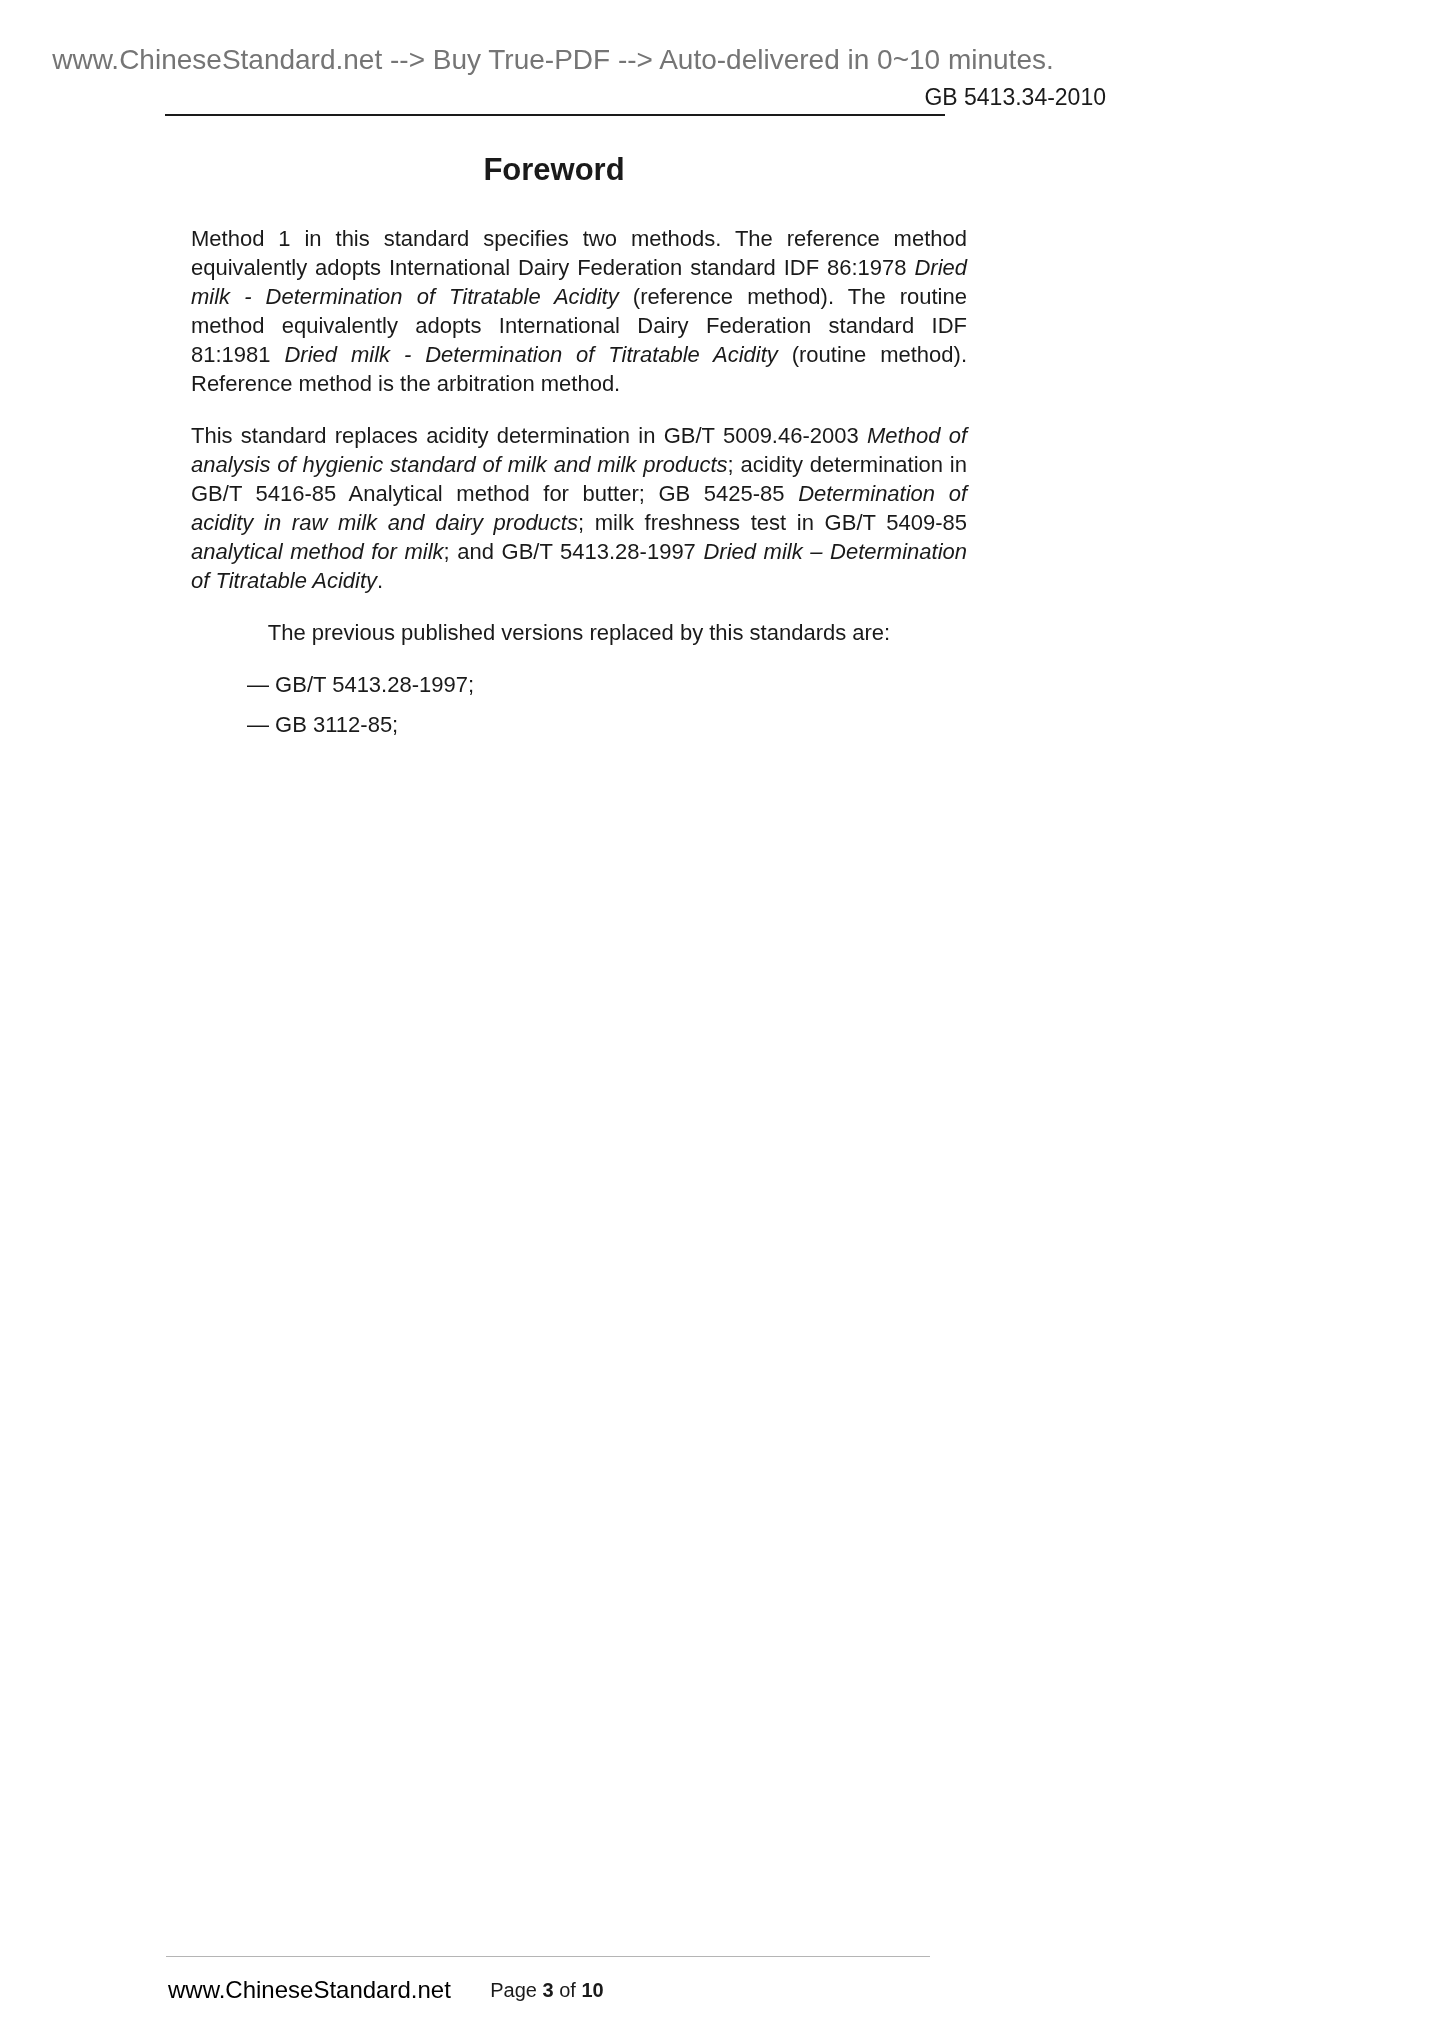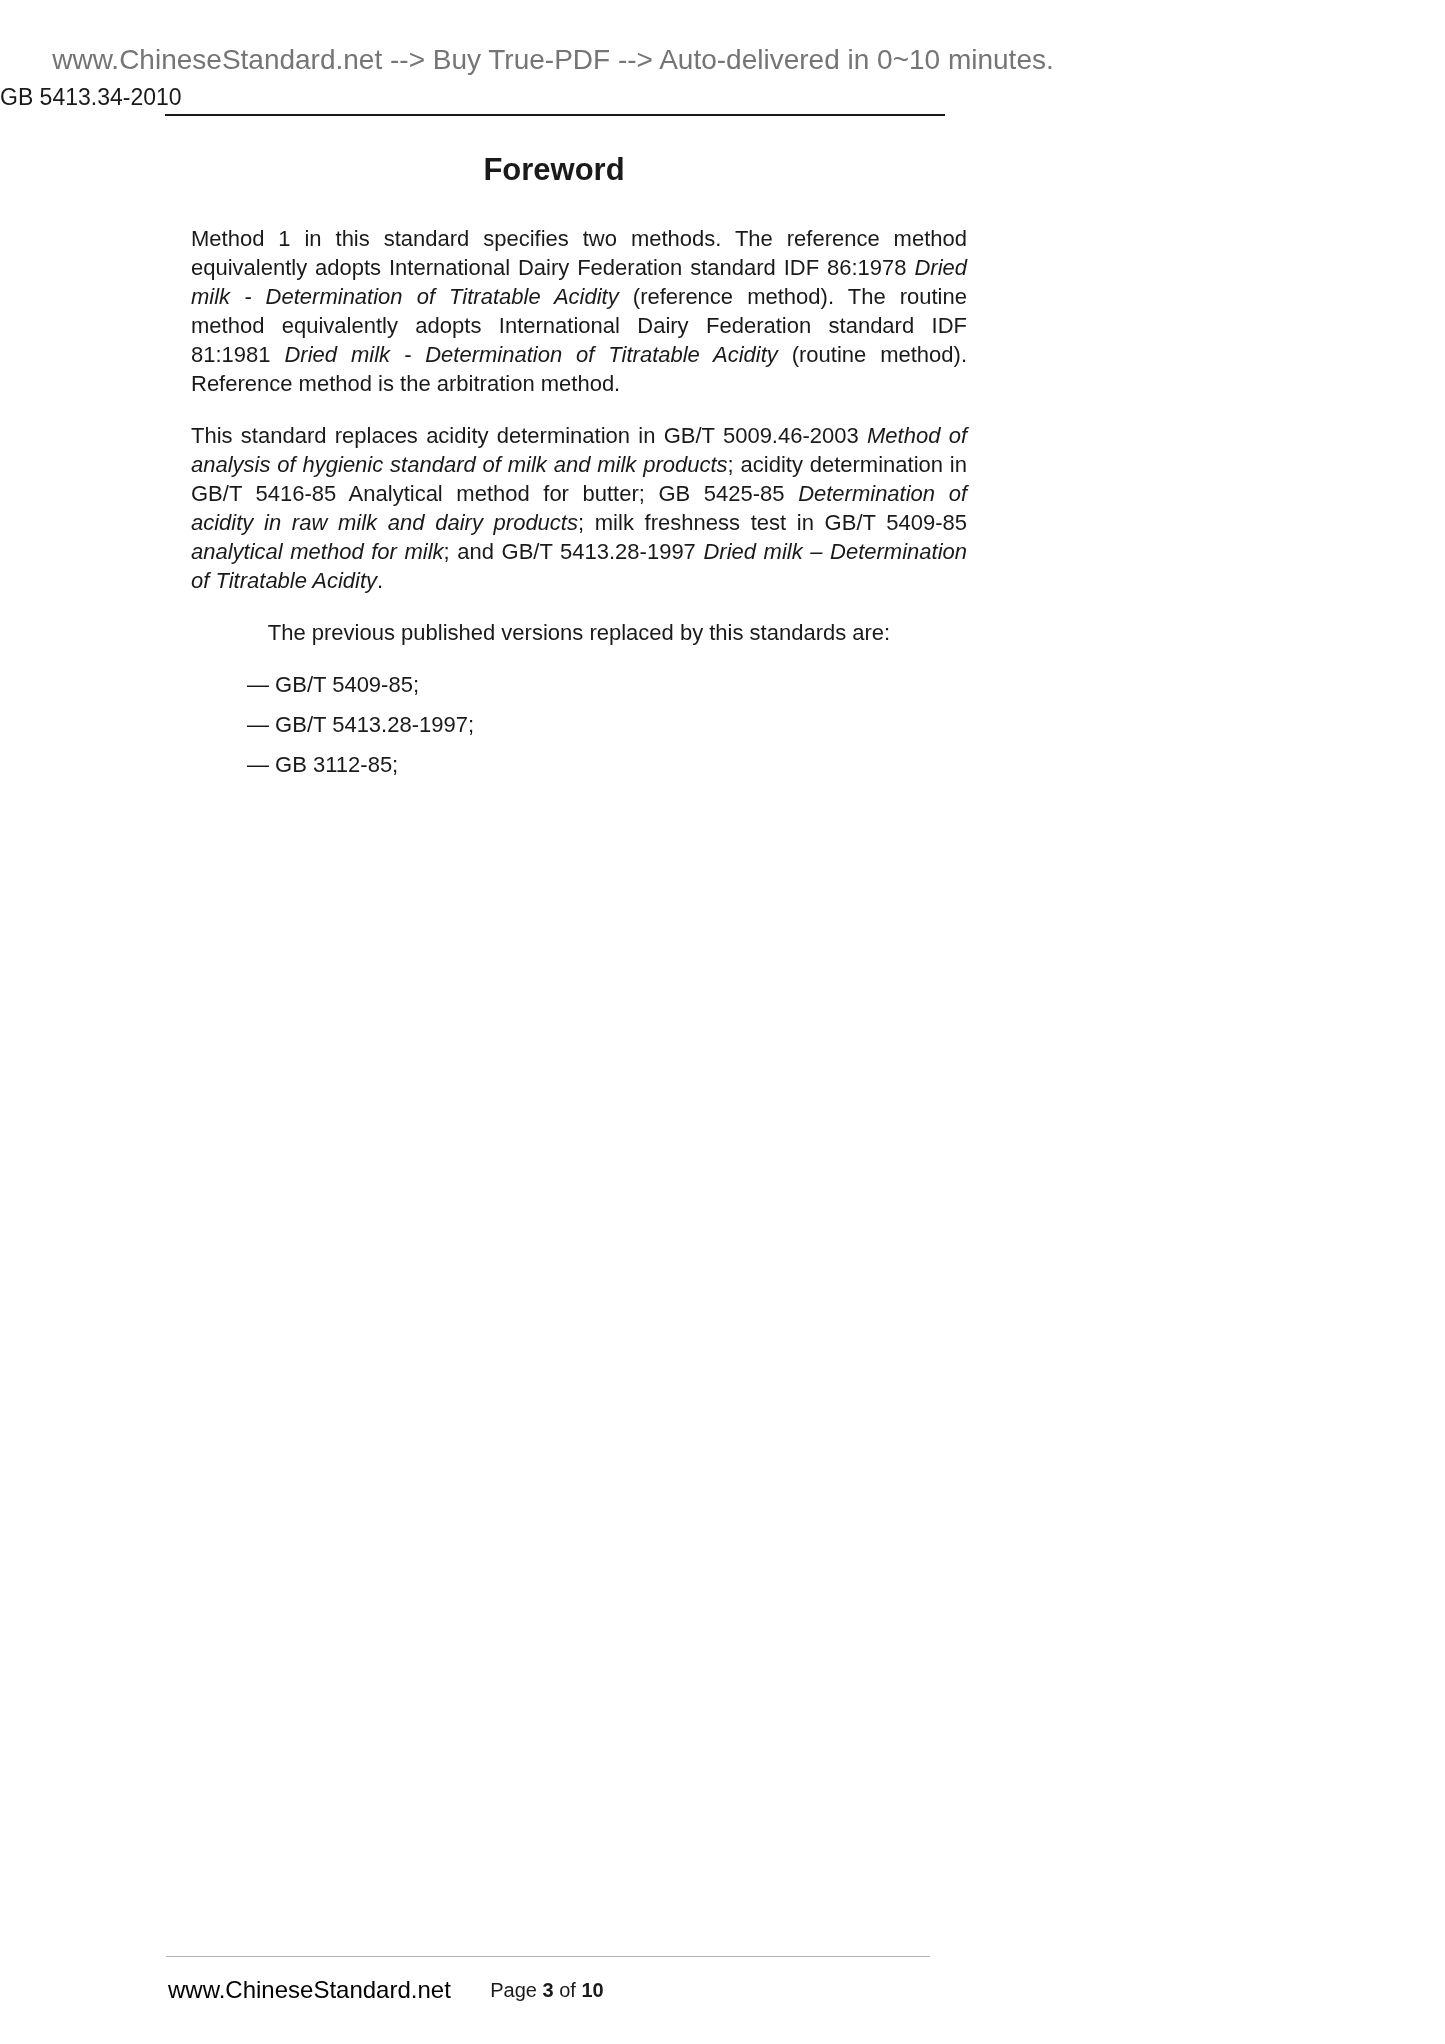--- a/index.html
+++ b/index.html
@@ -27,21 +27,21 @@
     text-align: center;
     font-size: 28px;
     color: #757575;
     white-space: nowrap;
   }
   .doc-number {
     position: absolute;
     left: 0;
     top: 84px;
     width: 1106px;
-    text-align: left;
+    text-align: right;
     font-size: 23px;
     color: #1a1a1a;
   }
   .header-rule {
     position: absolute;
     left: 165px;
     top: 114px;
     width: 780px;
     border-top: 2px solid #1a1a1a;
   }
@@ -124,21 +124,20 @@
 
   <div class="body-text">
 
     <p class="para"><span>Method 1 in this standard specifies two methods. The reference method equivalently adopts International Dairy Federation standard IDF 86:1978 </span><span class="italic">Dried milk - Determination of Titratable Acidity</span><span> (reference method). The routine method equivalently adopts International Dairy Federation standard IDF 81:1981 </span><span class="italic">Dried milk - Determination of Titratable Acidity</span><span> (routine method). Reference method is the arbitration method.</span></p>
 
     <p class="para"><span>This standard replaces acidity determination in GB/T 5009.46-2003 </span><span class="italic">Method of analysis of hygienic standard of milk and milk products</span><span>; acidity determination in GB/T 5416-85 Analytical method for butter; GB 5425-85 </span><span class="italic">Determination of acidity in raw milk and dairy products</span><span>; milk freshness test in GB/T 5409-85 </span><span class="italic">analytical method for milk</span><span>; and GB/T 5413.28-1997 </span><span class="italic">Dried milk – Determination of Titratable Acidity</span><span>.</span></p>
 
     <p class="para last-flush"><span>The previous published versions replaced by this standards are:</span></p>
 
     <ul class="versions-list">
-      <li>— GB/T 5409-85;</li>
       <li>— GB/T 5413.28-1997;</li>
       <li>— GB 3112-85;</li>
     </ul>
 
   </div>
 
   <div class="footer-rule"></div>
 
   <a class="footer-link">www.ChineseStandard.net</a>
 

